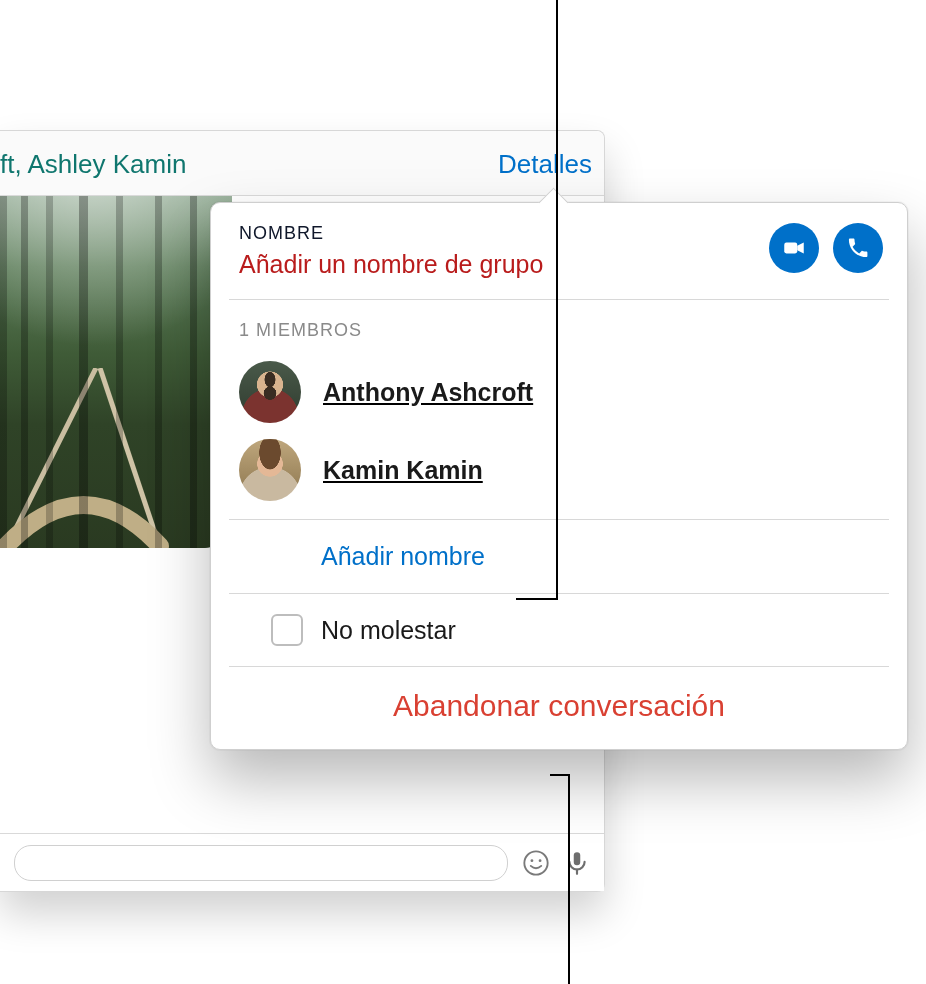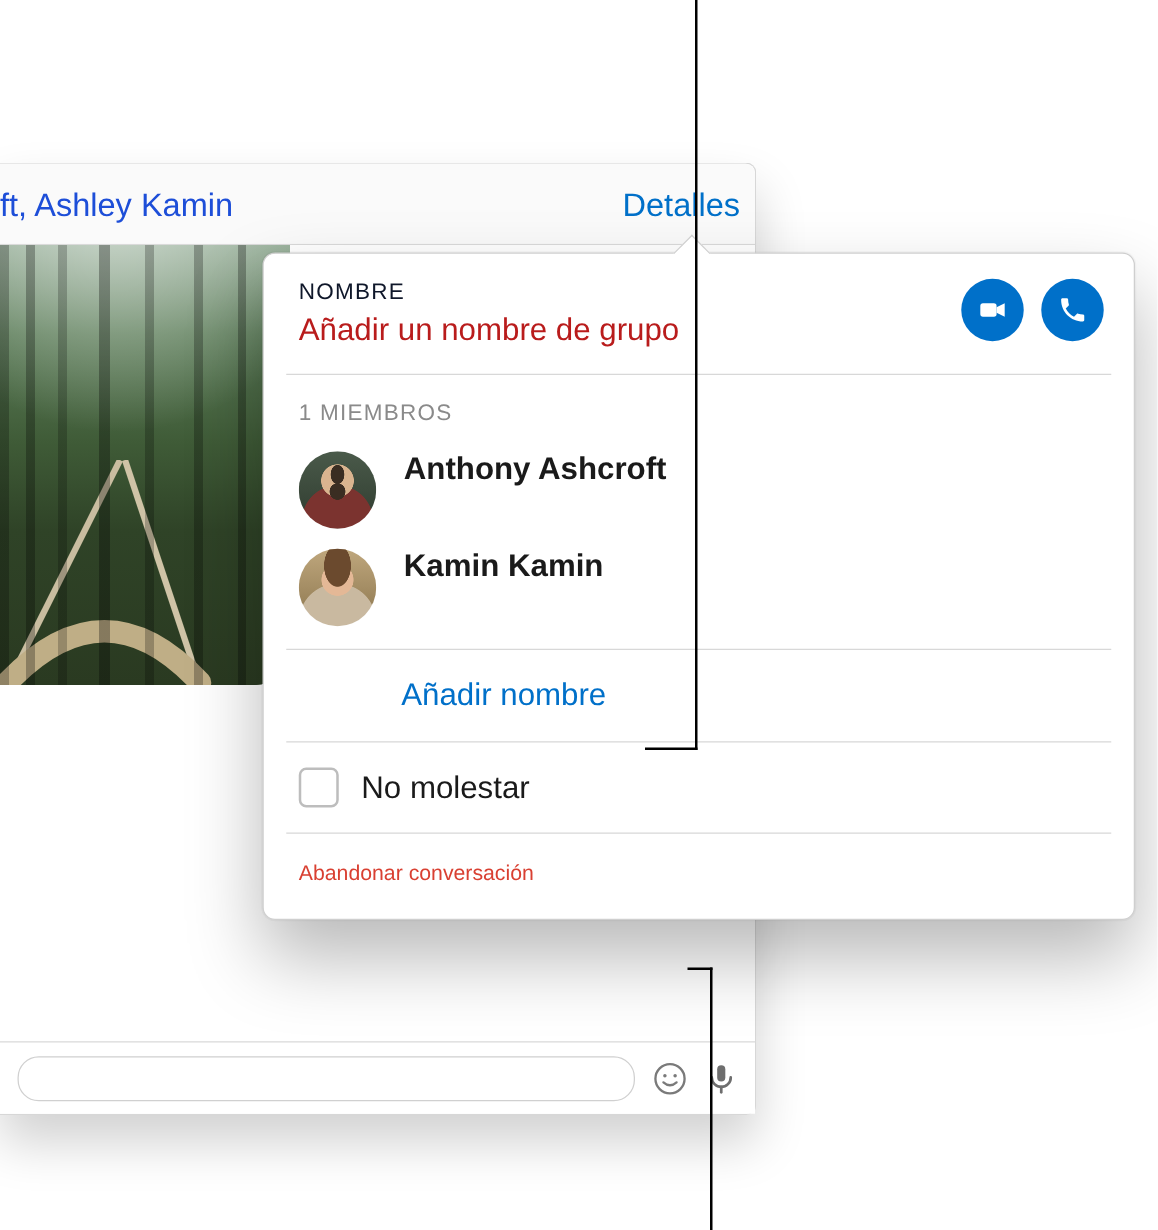--- a/index.html
+++ b/index.html
@@ -39,21 +39,21 @@
     background: #fafafa;
     border-bottom: 1px solid #dadada;
     border-top-right-radius: 8px;
   }
 
   .chat-title {
     position: absolute;
     left: 0px;
     top: 18px;
     font-size: 26px;
-    color: #1d4ed8;
+    color: #0f766e;
     white-space: nowrap;
   }
 
   .details-btn {
     position: absolute;
     right: 12px;
     top: 18px;
     font-size: 26px;
     color: #0070c9;
     font-weight: 500;
@@ -178,21 +178,23 @@
     margin: 0 18px;
   }
   .members-label {
     font-size: 18px;
     letter-spacing: 1px;
     color: #8a8a8a;
     padding: 20px 28px 12px;
   }
   .member-row {
     display: flex;
+    align-items: center;
     padding: 8px 28px;
+    text-decoration: underline;
   }
   .avatar {
     width: 62px;
     height: 62px;
     border-radius: 50%;
     margin-right: 22px;
     flex-shrink: 0;
   }
   .member-name {
     font-size: 25px;
@@ -206,35 +208,37 @@
     padding: 22px 28px 22px 110px;
     cursor: pointer;
   }
 
   .dnd-row {
     display: flex;
     align-items: center;
     padding: 20px 28px;
     font-size: 25px;
     color: #1a1a1a;
+    margin-left: 32px;
   }
   .checkbox {
     width: 28px;
     height: 28px;
     border: 2px solid #bdbdbd;
     border-radius: 6px;
     margin-right: 18px;
     background: #fff;
   }
 
   .leave-row {
     padding: 22px 28px 0;
-    font-size: 17px;
+    font-size: 30px;
     color: #d94032;
     cursor: pointer;
+    text-align: center;
   }
 
   .circ-btn {
     position: absolute;
     top: 20px;
     width: 50px;
     height: 50px;
     border-radius: 50%;
     background: #0070c9;
     display: flex;

